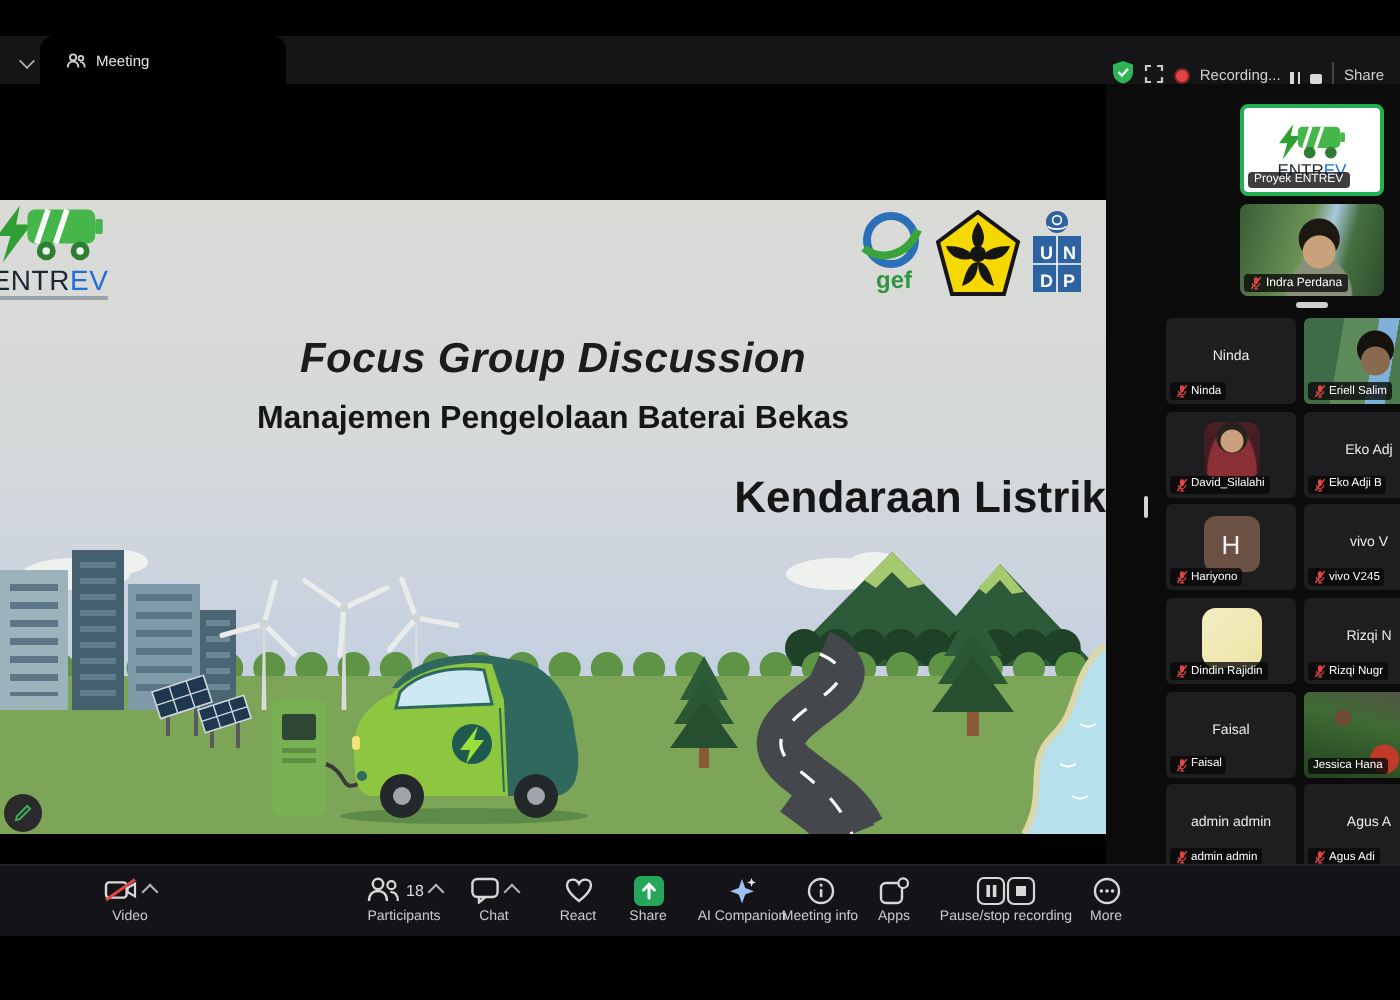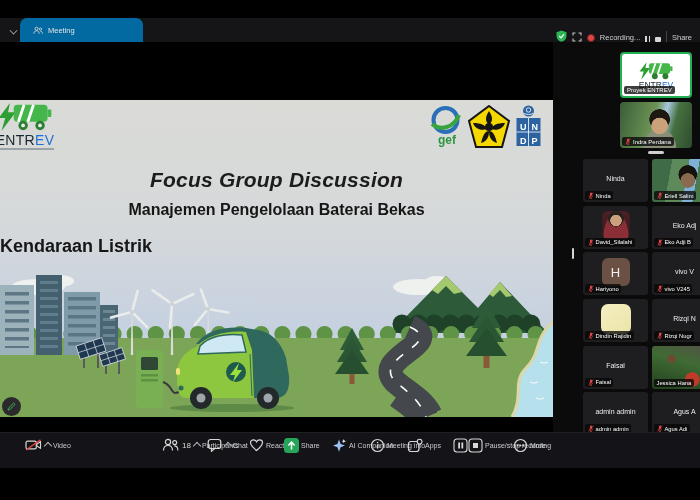--- a/index.html
+++ b/index.html
@@ -5,42 +5,42 @@
   html,body{margin:0;padding:0;background:#000;}
   .root{position:relative;width:700px;height:500px;background:#000;overflow:hidden;
         font-family:"Liberation Sans",sans-serif;-webkit-font-smoothing:antialiased;}
 
   
   .tabbar{position:absolute;top:18px;left:0;width:700px;height:24px;background:#151517;}
   .win-caret{position:absolute;left:10px;top:9px;width:6px;height:6px;border-left:1.4px solid #b5b5b5;
              border-bottom:1.4px solid #b5b5b5;transform:rotate(-45deg) scale(.8);}
   .tab{position:absolute;top:0;height:24px;display:flex;align-items:center;gap:5px;
        border-radius:7px 7px 0 0;font-size:7.5px;color:#e3e3e3;box-sizing:border-box;}
-  .tab-meeting{left:20px;width:123px;background:#0369a1;padding-left:13px;}
+  .tab-meeting{left:20px;width:123px;background:#000000;padding-left:13px;}
   .tab-active{left:143px;width:120px;background:#2d2d31;padding:0 7px 0 9px;}
   .tab-active .grow{flex:1;}
   .tab-right{position:absolute;right:8px;top:0;height:24px;display:flex;align-items:flex-end;gap:5px;
              font-size:7.5px;color:#cfcfcf;}
   .rec-dot{width:6px;height:6px;border-radius:50%;background:#e04545;border:1px solid #7a2323;}
   .mini-pause{display:flex;gap:2px;}
   .mini-pause i{display:block;width:1.6px;height:6.5px;background:#d8d8d8;}
   .mini-stop{width:5.5px;height:5.5px;background:#d8d8d8;border-radius:1px;}
   .vdiv{width:1px;height:11px;background:#434347;}
 
   
   .stage{position:absolute;top:42px;left:0;width:700px;height:390px;background:#000;overflow:hidden;}
   .slide{position:absolute;left:0;top:58px;width:553px;height:317px;overflow:hidden;
          background:linear-gradient(#dadbd7 0%,#d6d9da 38%,#c6d1e0 72%,#bfcde0 100%);}
   .scene{position:absolute;left:0;top:0;}
   .s-title1{position:absolute;top:68px;left:0;right:0;text-align:center;
             font-style:italic;font-weight:700;font-size:21px;color:#1c1c1c;letter-spacing:.2px;}
   .s-title2{position:absolute;top:101px;left:0;right:0;text-align:center;
             font-weight:700;font-size:16px;color:#161616;}
-  .s-title3{position:absolute;top:136px;left:0;right:0;text-align:left;
-            font-weight:700;font-size:18px;color:#161616;}
+  .s-title3{position:absolute;top:136px;left:0;right:0;text-align:right;
+            font-weight:700;font-size:22px;color:#161616;}
   .s-date{position:absolute;top:177px;left:0;right:0;text-align:center;
           font-weight:700;font-size:11.5px;color:#2b2b2b;z-index:3;}
   .logos-right{position:absolute;top:5px;right:12px;display:flex;align-items:flex-start;gap:5px;z-index:2;}
   .entrev-logo{display:flex;flex-direction:column;align-items:center;}
   .entrev-slide{position:absolute;left:-7px;top:1px;width:64px;z-index:2;}
   .ev-text{font-weight:400;line-height:1;}
   .entrev-slide .ev-text{font-size:14px;letter-spacing:.3px;}
   .ev-dark{color:#182832;} .ev-blue{color:#1d6fd6;}
   .ev-tag{margin-top:1px;width:90%;height:2px;background:#9aa4a8;}
   .annot{position:absolute;left:2px;top:355px;width:19px;height:19px;border-radius:50%;
@@ -86,21 +86,21 @@
      radial-gradient(circle at 55% 50%, #8a6a4e 0 7px, rgba(0,0,0,0) 7.5px),
      radial-gradient(circle at 55% 36%, #17120d 0 9px, rgba(0,0,0,0) 9.5px),
      linear-gradient(100deg,#3f6b46 0 28%,#5c8a5a 28% 52%,#7fb0d8 52% 66%,#4a7a4e 66%);}
   .av-photo-plants{background:
      radial-gradient(circle at 62% 78%, #c03a2a 0 7px, rgba(0,0,0,0) 7.5px),
      radial-gradient(circle at 30% 30%, #6d4a32 0 4px, rgba(0,0,0,0) 4.5px),
      linear-gradient(15deg,#23401f,#3f6b33 60%,#57504a 100%);}
 
   
   .toolbar{position:absolute;top:432px;left:0;width:700px;height:36px;background:#141418;border-top:1px solid #202024;box-sizing:border-box;}
-  .tb{position:absolute;top:4px;width:80px;display:flex;flex-direction:row;align-items:center;gap:2px;
+  .tb{position:absolute;top:4px;width:80px;display:flex;flex-direction:column;align-items:center;gap:2px;
       color:#c9ccd0;font-size:7px;}
   .tb-ico{height:16px;display:flex;align-items:center;gap:3px;}
   .tb-count{font-size:8px;color:#d8d8d8;}
   .chev{display:inline-block;width:5px;height:5px;border-left:1.3px solid #b2b6ba;border-top:1.3px solid #b2b6ba;
         transform:rotate(45deg);margin-top:2px;}
   .tb-lbl{white-space:nowrap;}
 </style>
 </head>
 <body>
 

